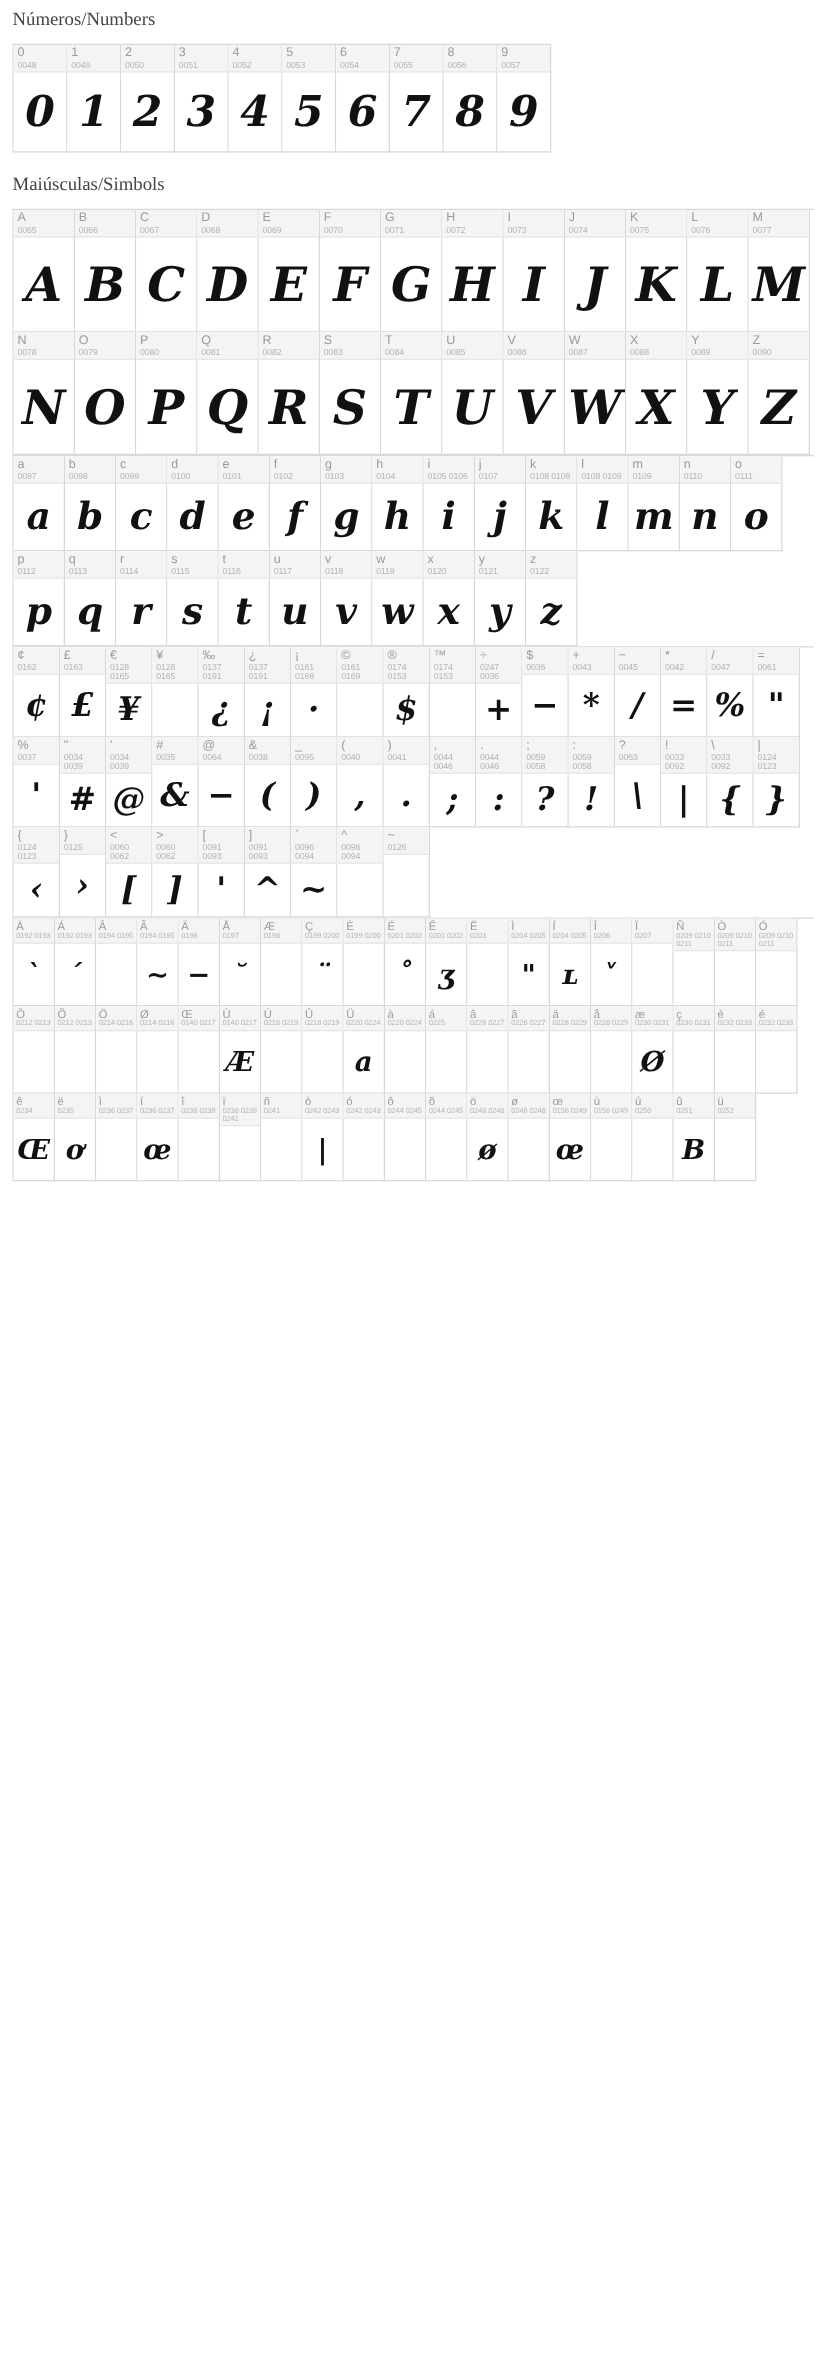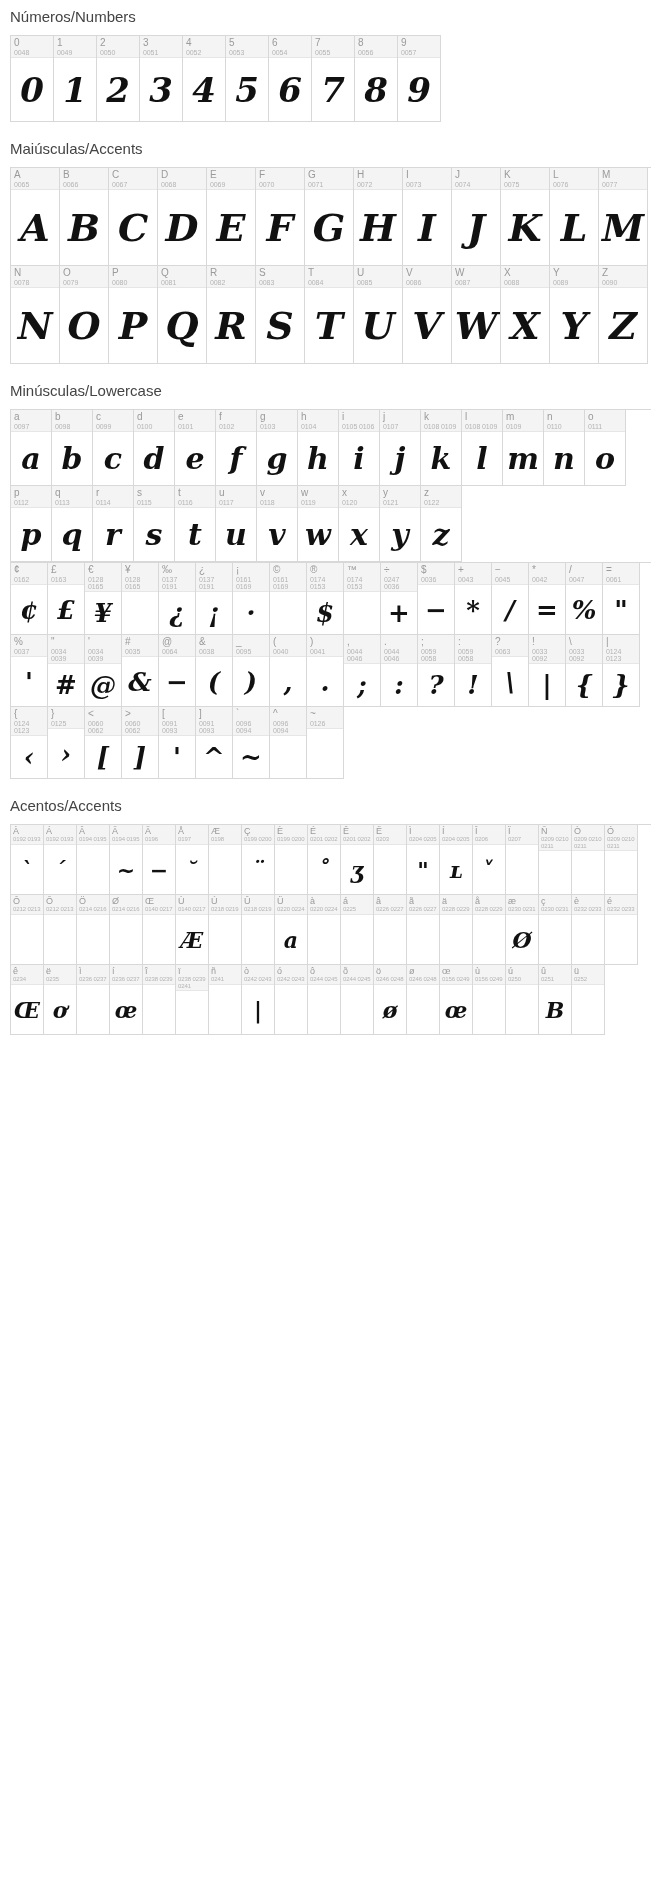--- a/index.html
+++ b/index.html
@@ -9,20 +9,21 @@
     width: 661px;
     font-family: "Liberation Sans", sans-serif;
   }
   .page { width: 661px; padding: 0 0 20px 0; }
 
   .section-title {
     font-size: 15px;
     color: #444444;
     margin: 18px 0 10px 10px;
     font-weight: normal;
+    font-family: Liberation Serif, serif;
   }
   .first-title { margin-top: 8px; }
 
   .grid {
     display: flex;
     flex-wrap: wrap;
     margin-left: 10px;
     border-left: 1px solid #d8d8d8;
     border-top: 1px solid #d8d8d8;
     width: max-content;
@@ -158,21 +159,21 @@
           <div class="glyph">8</div>
         </div>
         <div class="cell">
           <div class="hdr">
             <span class="ch">9</span>
             <span class="code">0057</span>
           </div>
           <div class="glyph">9</div>
         </div>
       </div>
-      <div class="section-title">Maiúsculas/Accents</div>
+      <div class="section-title">Maiúsculas/Simbols</div>
       <div class="grid g-up">
         <div class="cell">
           <div class="hdr">
             <span class="ch">A</span>
             <span class="code">0065</span>
           </div>
           <div class="glyph">A</div>
         </div>
         <div class="cell">
           <div class="hdr">
@@ -343,21 +344,20 @@
           <div class="glyph">Y</div>
         </div>
         <div class="cell">
           <div class="hdr">
             <span class="ch">Z</span>
             <span class="code">0090</span>
           </div>
           <div class="glyph">Z</div>
         </div>
       </div>
-      <div class="section-title">Minúsculas/Lowercase</div>
       <div class="grid g-low">
         <div class="cell">
           <div class="hdr">
             <span class="ch">a</span>
             <span class="code">0097</span>
           </div>
           <div class="glyph">a</div>
         </div>
         <div class="cell">
           <div class="hdr">
@@ -831,21 +831,20 @@
           <div class="glyph"></div>
         </div>
         <div class="cell">
           <div class="hdr">
             <span class="ch">~</span>
             <span class="code">0126</span>
           </div>
           <div class="glyph"></div>
         </div>
       </div>
-      <div class="section-title">Acentos/Accents</div>
       <div class="grid g-acc">
         <div class="cell">
           <div class="hdr">
             <span class="ch">À</span>
             <span class="code">0192 0193</span>
           </div>
           <div class="glyph">`</div>
         </div>
         <div class="cell">
           <div class="hdr">

